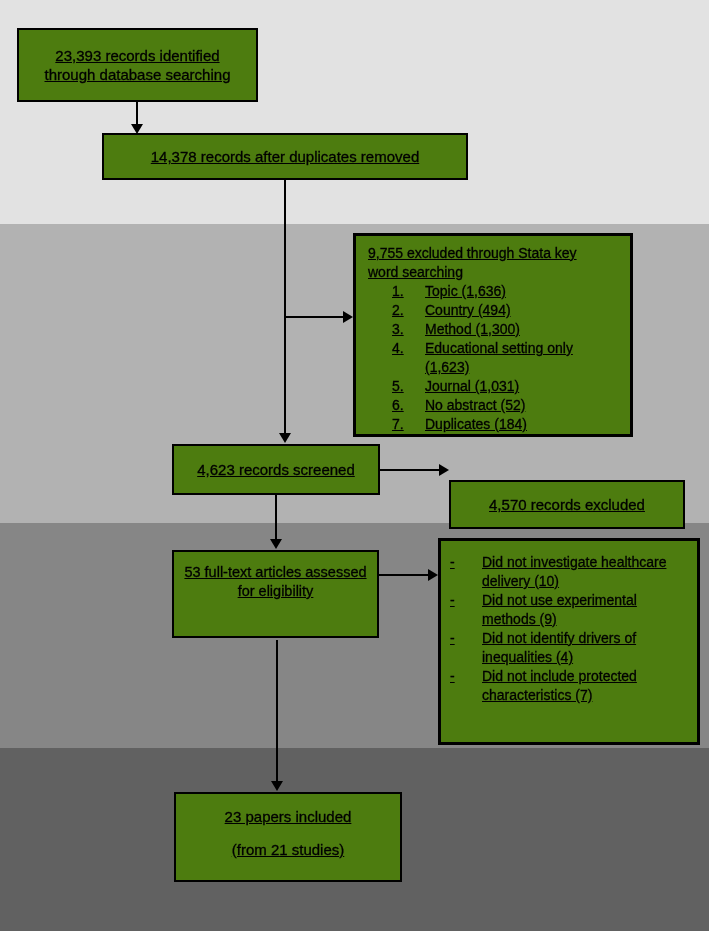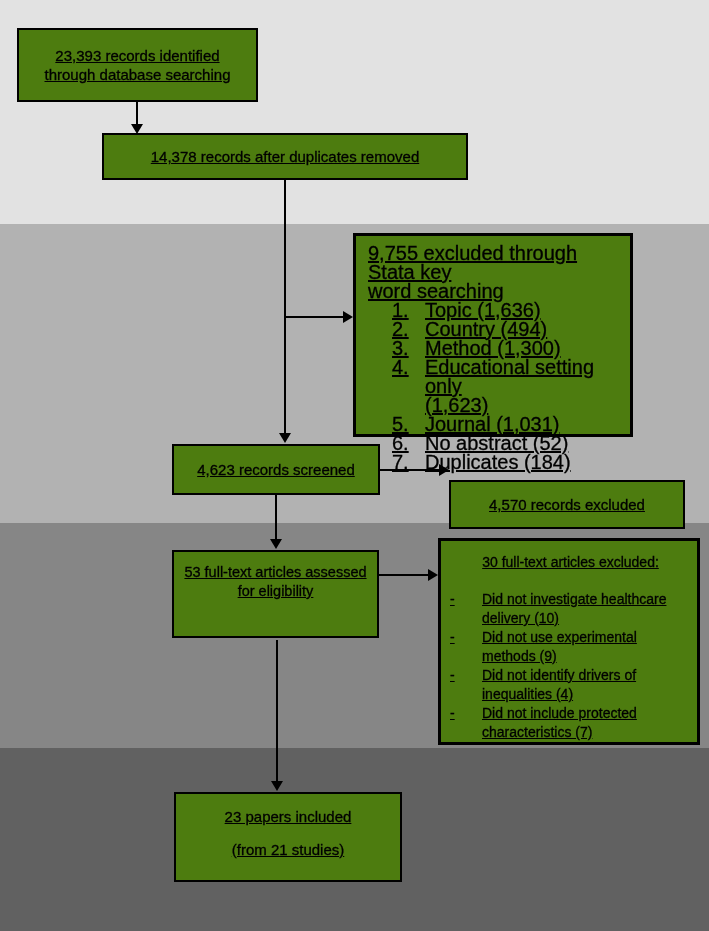--- a/index.html
+++ b/index.html
@@ -28,21 +28,21 @@
     -webkit-text-stroke: 0.3px #000;
   }
   .flexc { display: flex; align-items: center; justify-content: center; text-align: center; }
   .pre { white-space: pre-line; }
 
   #box-identified  { left: 17px;  top: 28px;  width: 241px; height: 74px; }
   #box-duplicates  { left: 102px; top: 133px; width: 366px; height: 47px; justify-content: center; }
 
   #box-stata {
     left: 353px; top: 233px; width: 280px; height: 204px;
-    border-width: 3px; font-size: 20px; padding: 8px 6px 0 12px;
+    border-width: 3px; font-size: 14px; padding: 8px 6px 0 12px;
   }
   #box-stata ol { list-style: none; margin: 0; padding: 0 0 0 24px; }
   #box-stata li { display: grid; grid-template-columns: 33px 1fr; }
 
   #box-screened   { left: 172px; top: 444px; width: 208px; height: 51px; }
   #box-rexcluded  { left: 449px; top: 444px; width: 236px; height: 49px; margin-top: 36px; }
 
   #box-assessed {
     left: 172px; top: 550px; width: 207px; height: 88px;
     padding-top: 11px; text-align: center; font-size: 14.5px;
@@ -172,21 +172,20 @@
   <div class="box flexc" id="box-rexcluded">
     <div>4,570 records excluded</div>
   </div>
 
   <div class="box" id="box-assessed">
     <div class="pre">53 full-text articles assessed
 for eligibility</div>
   </div>
 
   <div class="box" id="box-ftexcluded">
-    <div class="ttl">30 full-text articles excluded:</div>
     <ul>
       <li>
         <span>-</span>
         <span class="pre">Did not investigate healthcare
 delivery (10)</span>
       </li>
       <li>
         <span>-</span>
         <span class="pre">Did not use experimental
 methods (9)</span>

